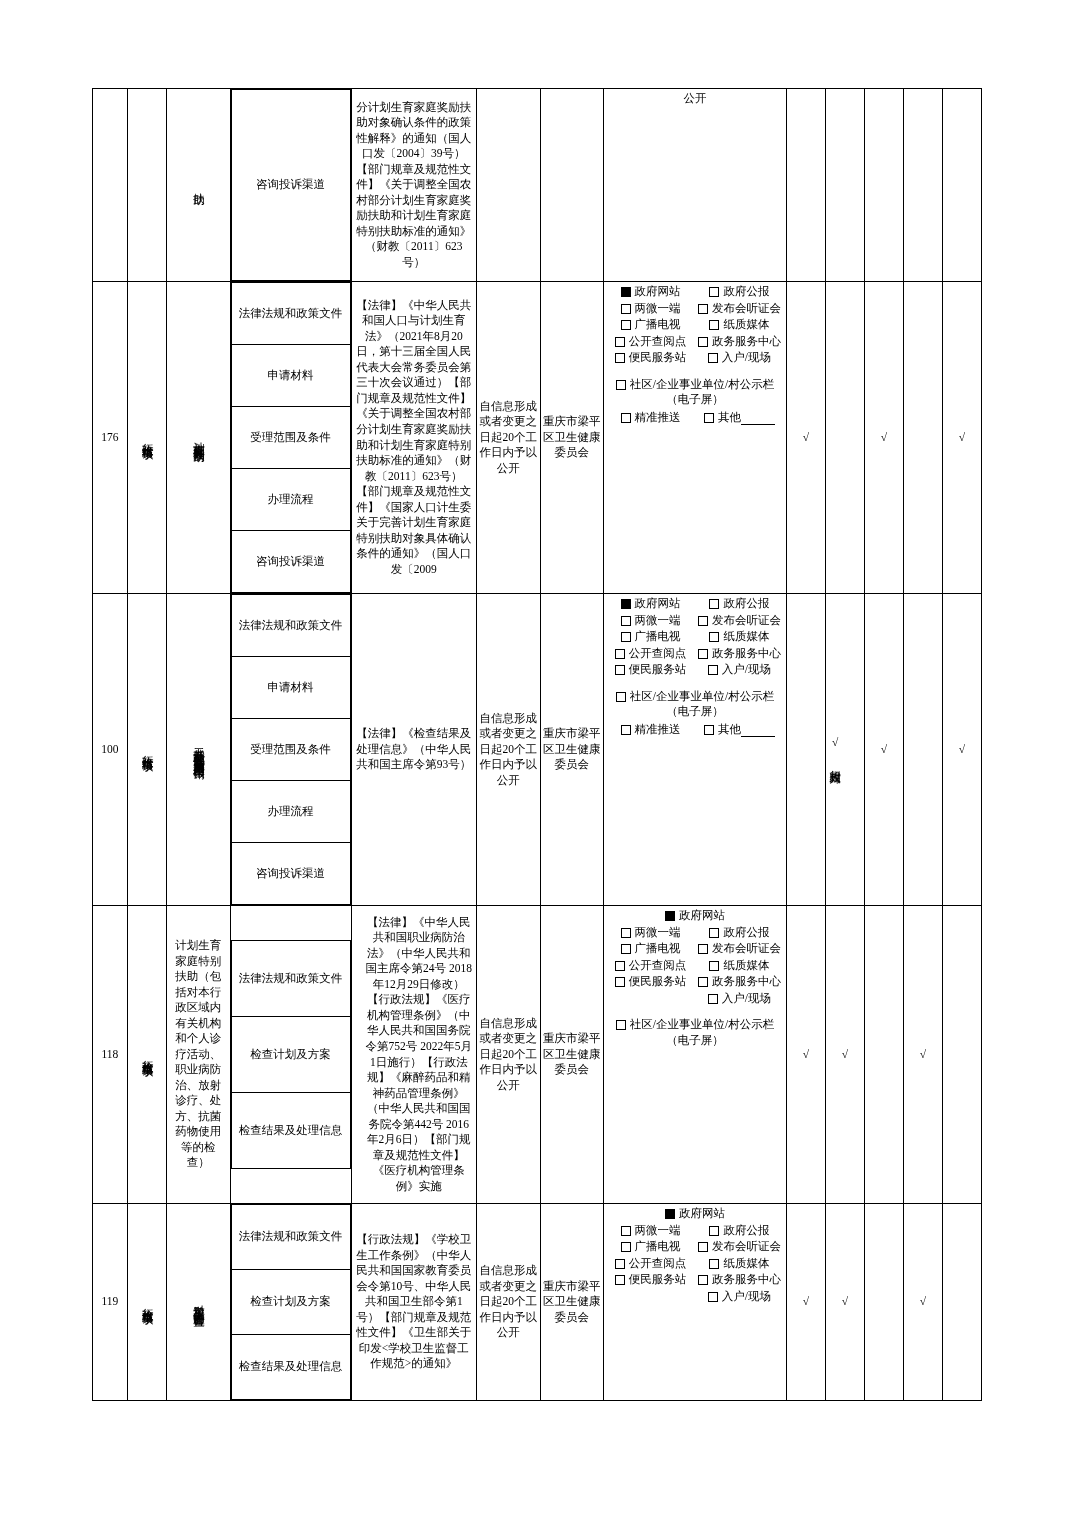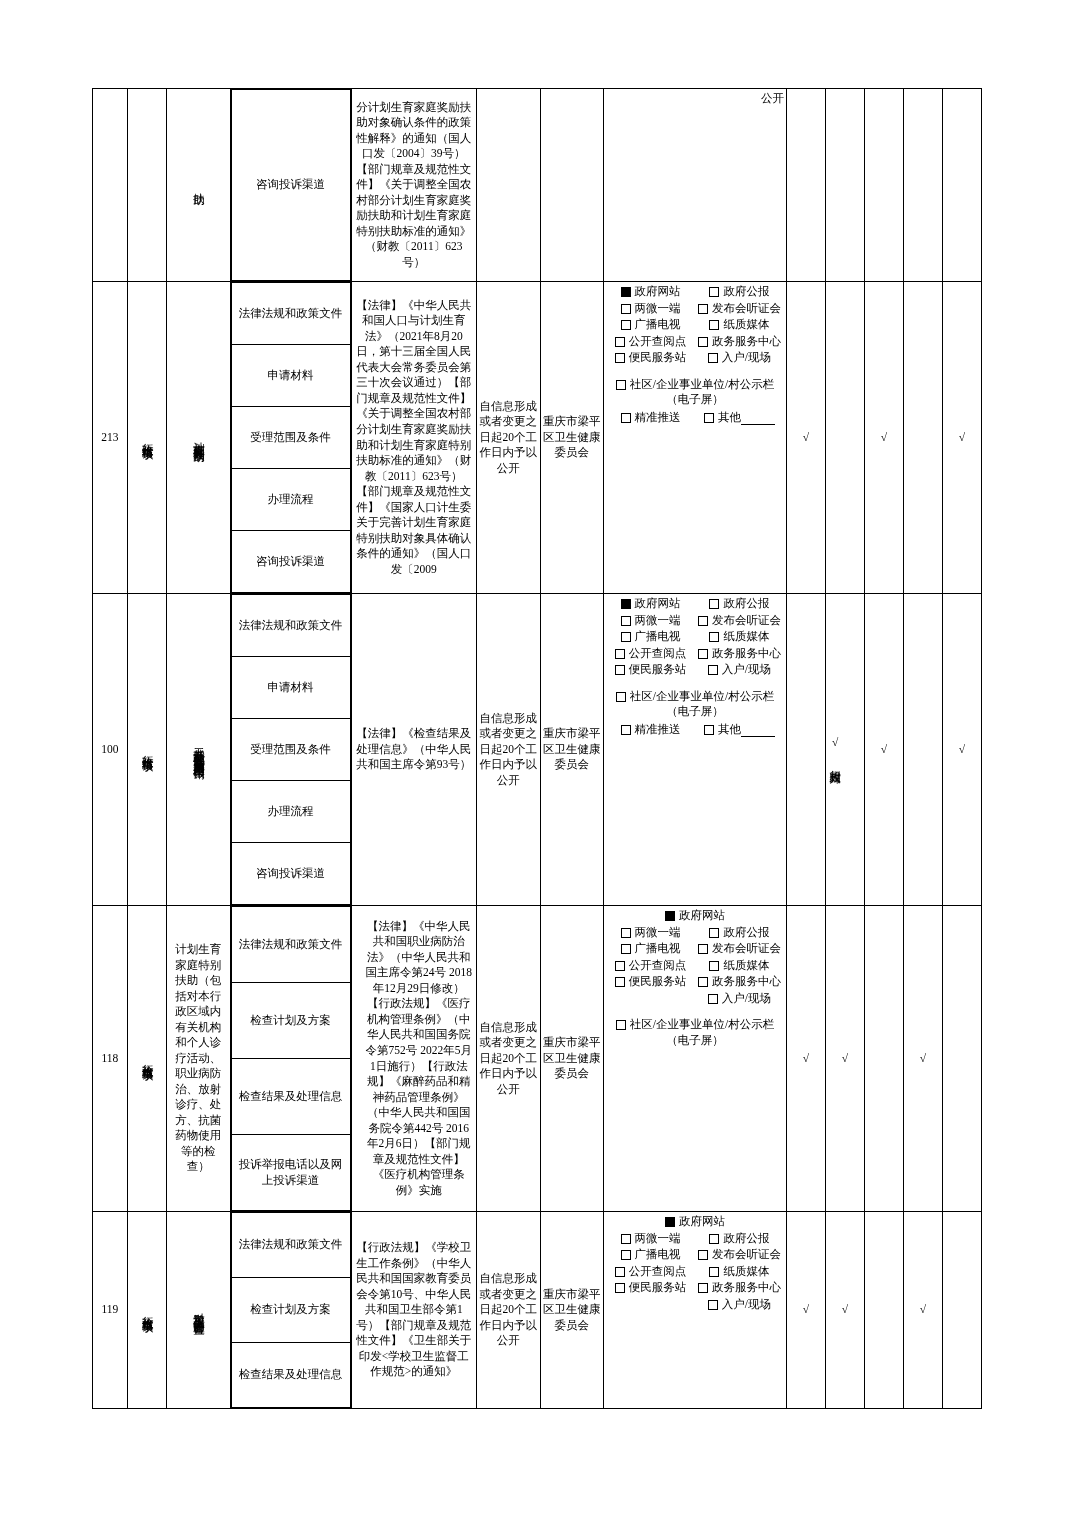--- a/index.html
+++ b/index.html
@@ -68,31 +68,31 @@
                 <tr>
                   <td style="height:186px;">咨询投诉渠道</td>
                 </tr>
         </tbody>
             </table>
       </td>
       <td class="basis clip" style="height:186px;">分计划生育家庭奖励扶助对象确认条件的政策性解释》的通知（国人口发〔2004〕39号）【部门规章及规范性文件】《关于调整全国农村部分计划生育家庭奖励扶助和计划生育家庭特别扶助标准的通知》（财教〔2011〕623号）</td>
       <td></td>
       <td></td>
       <td class="chan" style="vertical-align:top;">
-        <div class="line" style="text-align:right;">公开</div>
+        <div class="line" style="text-align:center;">公开</div>
       </td>
       <td></td>
       <td></td>
       <td></td>
       <td></td>
       <td></td>
     </tr>
 
     <tr style="height:297px;">
-      <td>213</td>
+      <td>176</td>
       <td>
         <div class="vert">行政给付类事项</div>
       </td>
       <td>
         <div class="vert">计划生育家庭特别扶助</div>
       </td>
       <td style="padding:0;">
         <table class="subtable">
           <tbody>
                 <tr>
@@ -229,23 +229,20 @@
           <tbody>
                 <tr>
                   <td style="height:71px;">法律法规和政策文件</td>
                 </tr>
           <tr>
                   <td style="height:71px;">检查计划及方案</td>
                 </tr>
           <tr>
                   <td style="height:71px;">检查结果及处理信息</td>
                 </tr>
-          <tr>
-                  <td style="height:71px;">投诉举报电话以及网上投诉渠道</td>
-                </tr>
         </tbody>
             </table>
       </td>
       <td class="basis clip" style="height:293px;padding-left:12px;">【法律】《中华人民共和国职业病防治法》（中华人民共和国主席令第24号 2018年12月29日修改）【行政法规】《医疗机构管理条例》（中华人民共和国国务院令第752号 2022年5月1日施行）【行政法规】《麻醉药品和精神药品管理条例》（中华人民共和国国务院令第442号 2016年2月6日）【部门规章及规范性文件】《医疗机构管理条例》实施</td>
       <td class="smalltext">自信息形成或者变更之日起20个工作日内予以公开</td>
       <td class="smalltext">重庆市梁平区卫生健康委员会</td>
       <td class="chan" style="vertical-align:top;">
         <div class="line"><span class="bx filled"></span><span>政府网站</span></div>
         <div class="row">
           <div class="col1">

